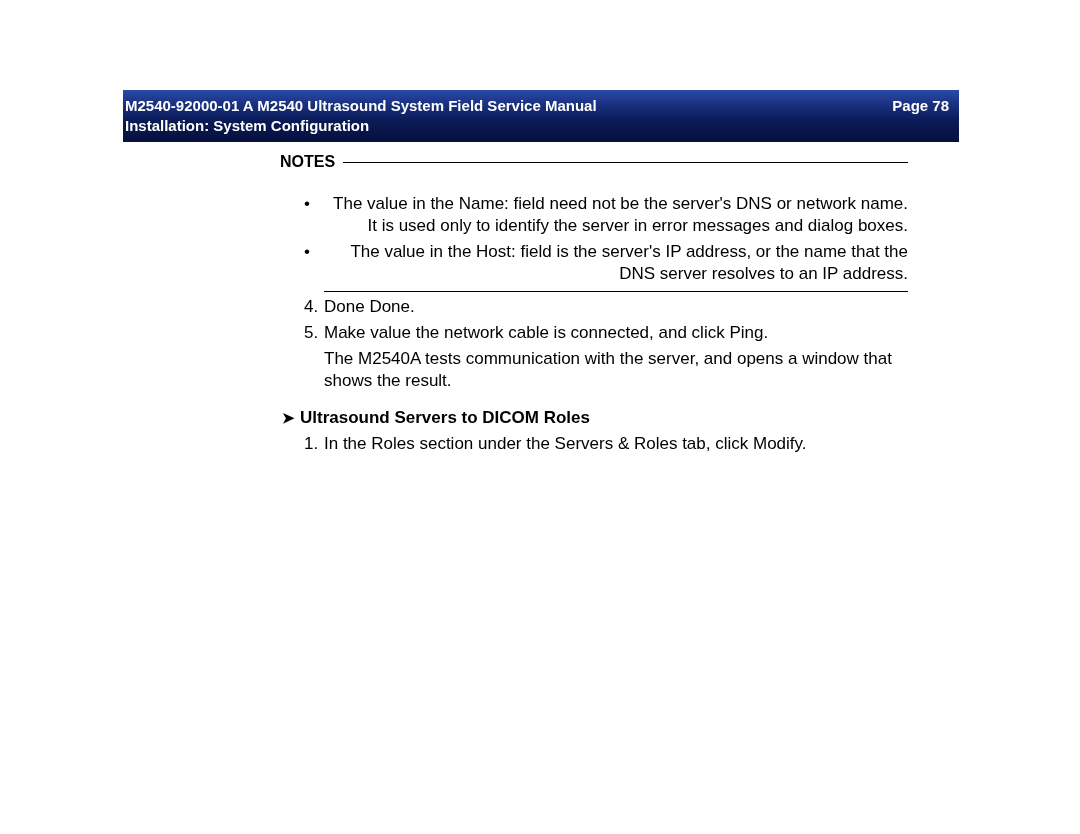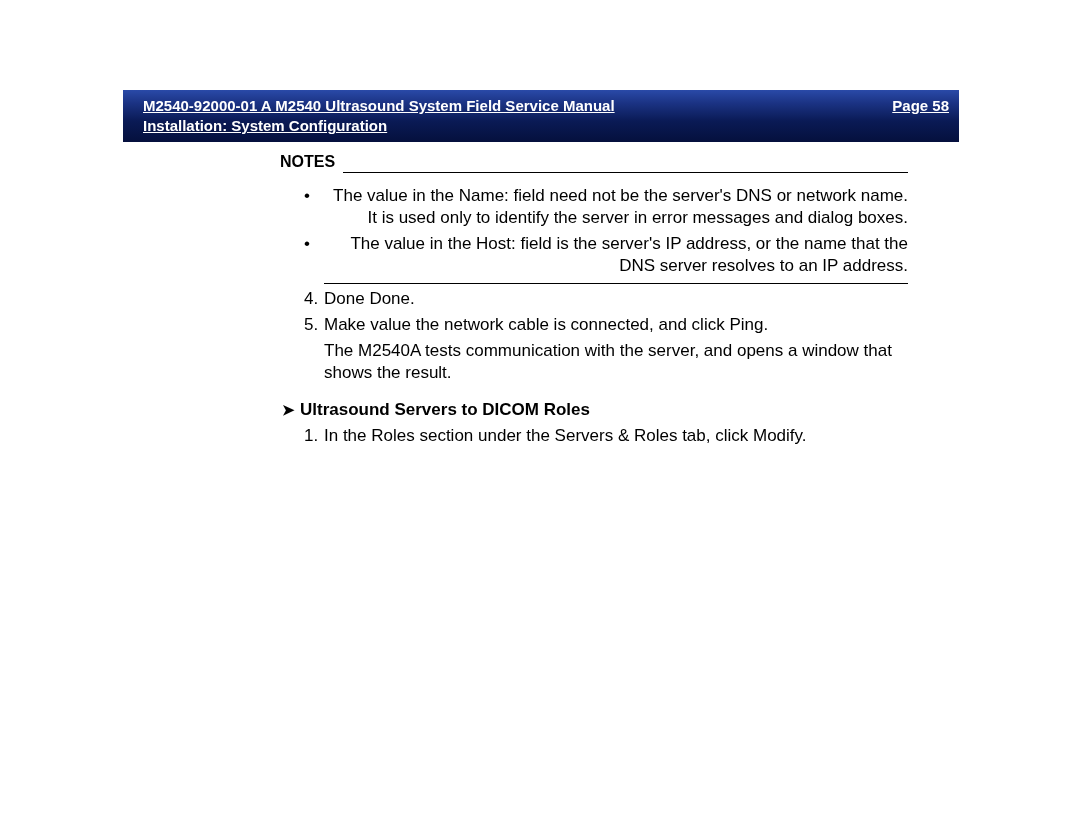--- a/index.html
+++ b/index.html
@@ -17,52 +17,51 @@
     height: 834px;
     position: relative;
     box-sizing: border-box;
   }
   .banner {
     position: absolute;
     top: 90px;
     left: 123px;
     right: 121px;
     box-sizing: border-box;
-    padding: 6px 10px 5px 20px;
+    padding: 6px 10px 5px 2px;
     color: #ffffff;
     font-weight: bold;
     font-size: 15px;
     line-height: 1.35;
     background: linear-gradient(to bottom,
       #2a4aa8 0%,
       #1b3384 25%,
       #0a1a55 60%,
       #05103d 100%);
-    text-decoration: underline;
   }
   .banner-row1 {
     display: flex;
     justify-content: space-between;
   }
   .banner-row2 {
     text-align: left;
   }
   .content {
     position: absolute;
     top: 152px;
     left: 282px;
     right: 172px;
     line-height: 1.3;
   }
   .notes-header {
     display: flex;
-    align-items: flex-end;
+    align-items: center;
     font-weight: bold;
     font-size: 16px;
-    margin-bottom: 12px;
+    margin-bottom: 20px;
     margin-left: -2px;
   }
   .notes-header .line {
     flex: 1;
     height: 1px;
     background: #000;
     margin-left: 8px;
   }
   .bullet-list {
     margin: 0 0 0 0;
@@ -122,21 +121,21 @@
   b { font-weight: normal; }
 </style>
 </head>
 <body>
 
 <div class="page">
 
   <div class="banner">
     <div class="banner-row1">
       <span>M2540-92000-01 A M2540 Ultrasound System Field Service Manual</span>
-      <span>Page 58</span>
+      <span>Page 78</span>
     </div>
     <div class="banner-row2">
       <span>Installation: System Configuration</span>
     </div>
   </div>
 
   <div class="content">
 
     <div class="notes-header">
       <span>NOTES</span>

